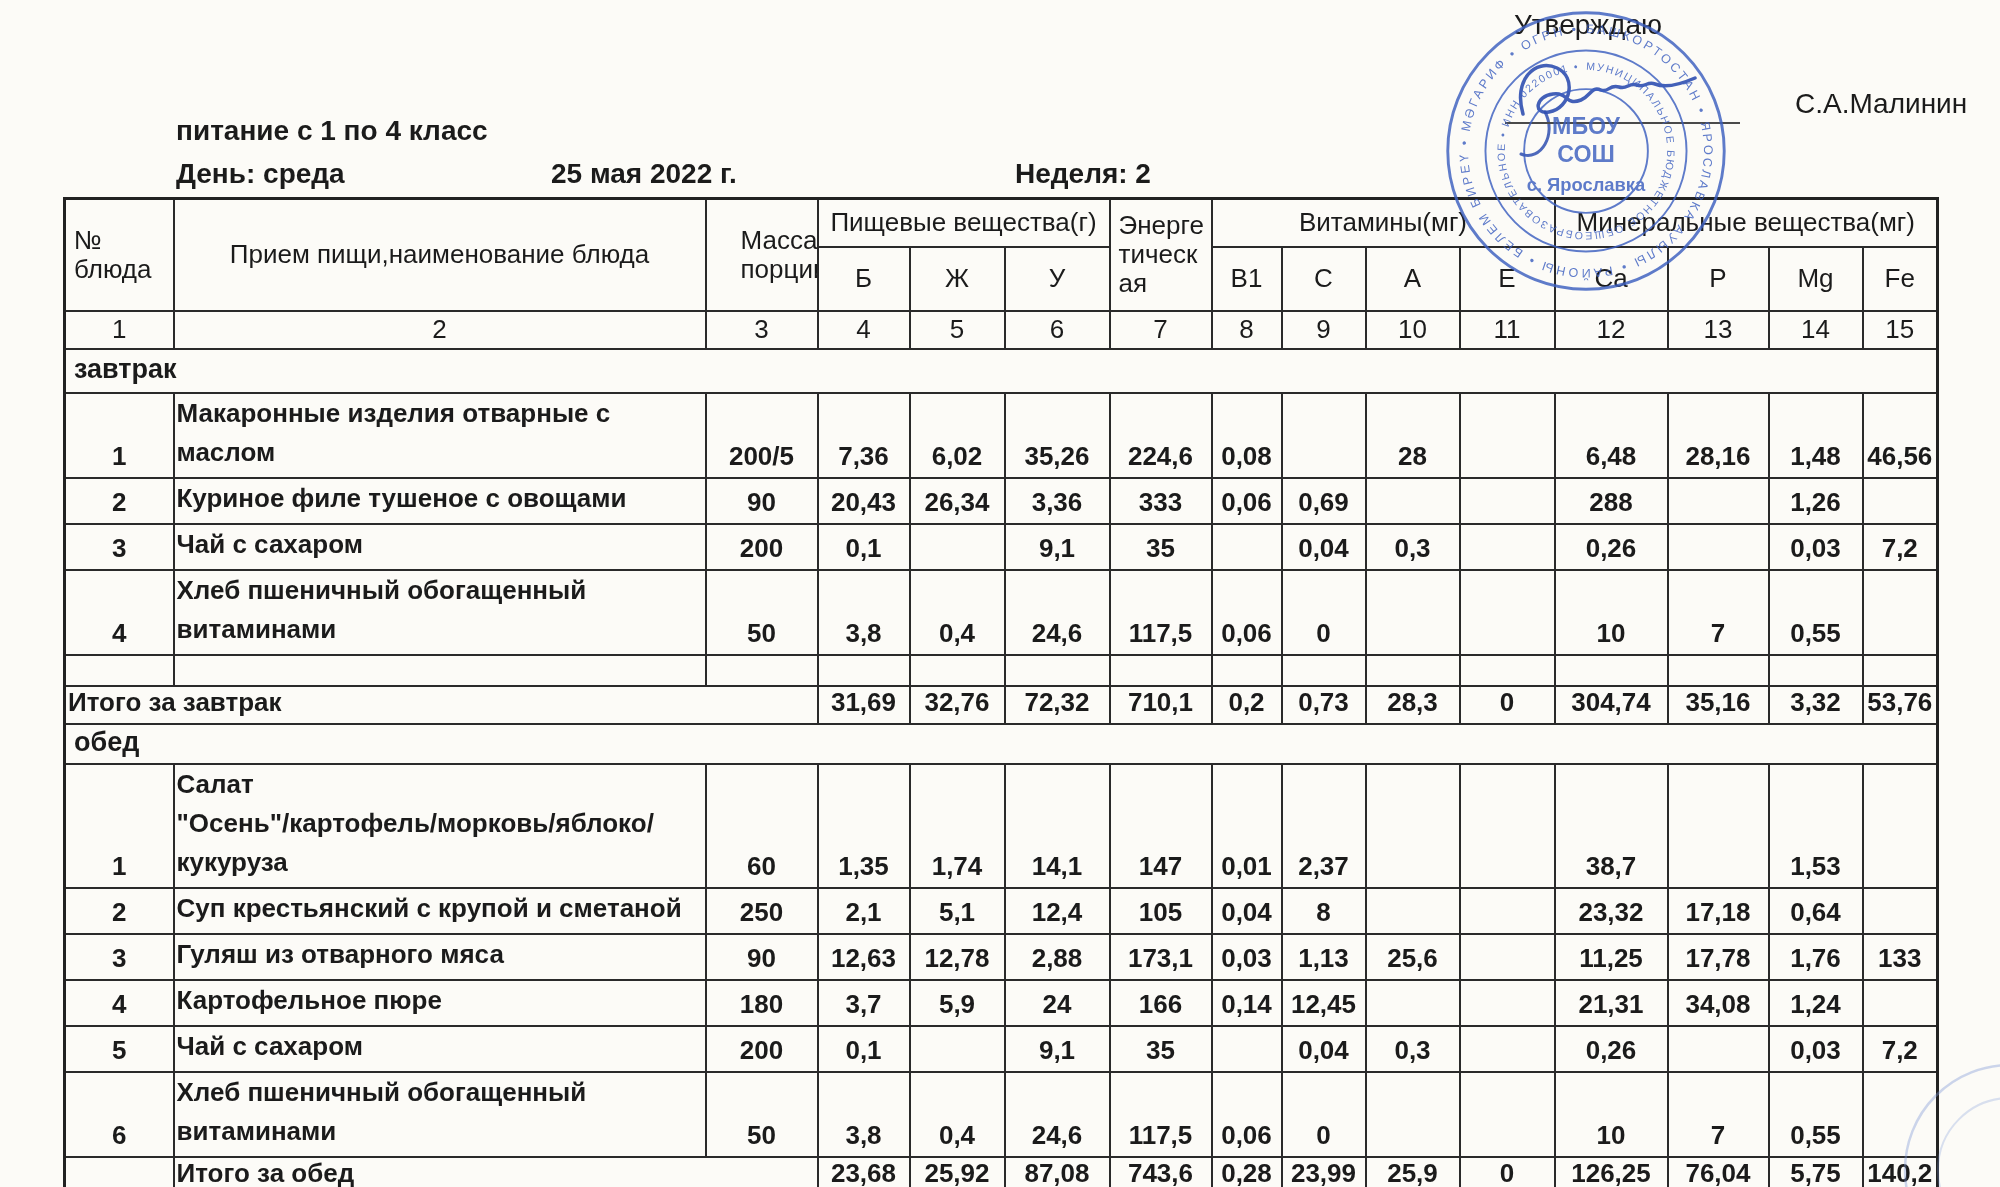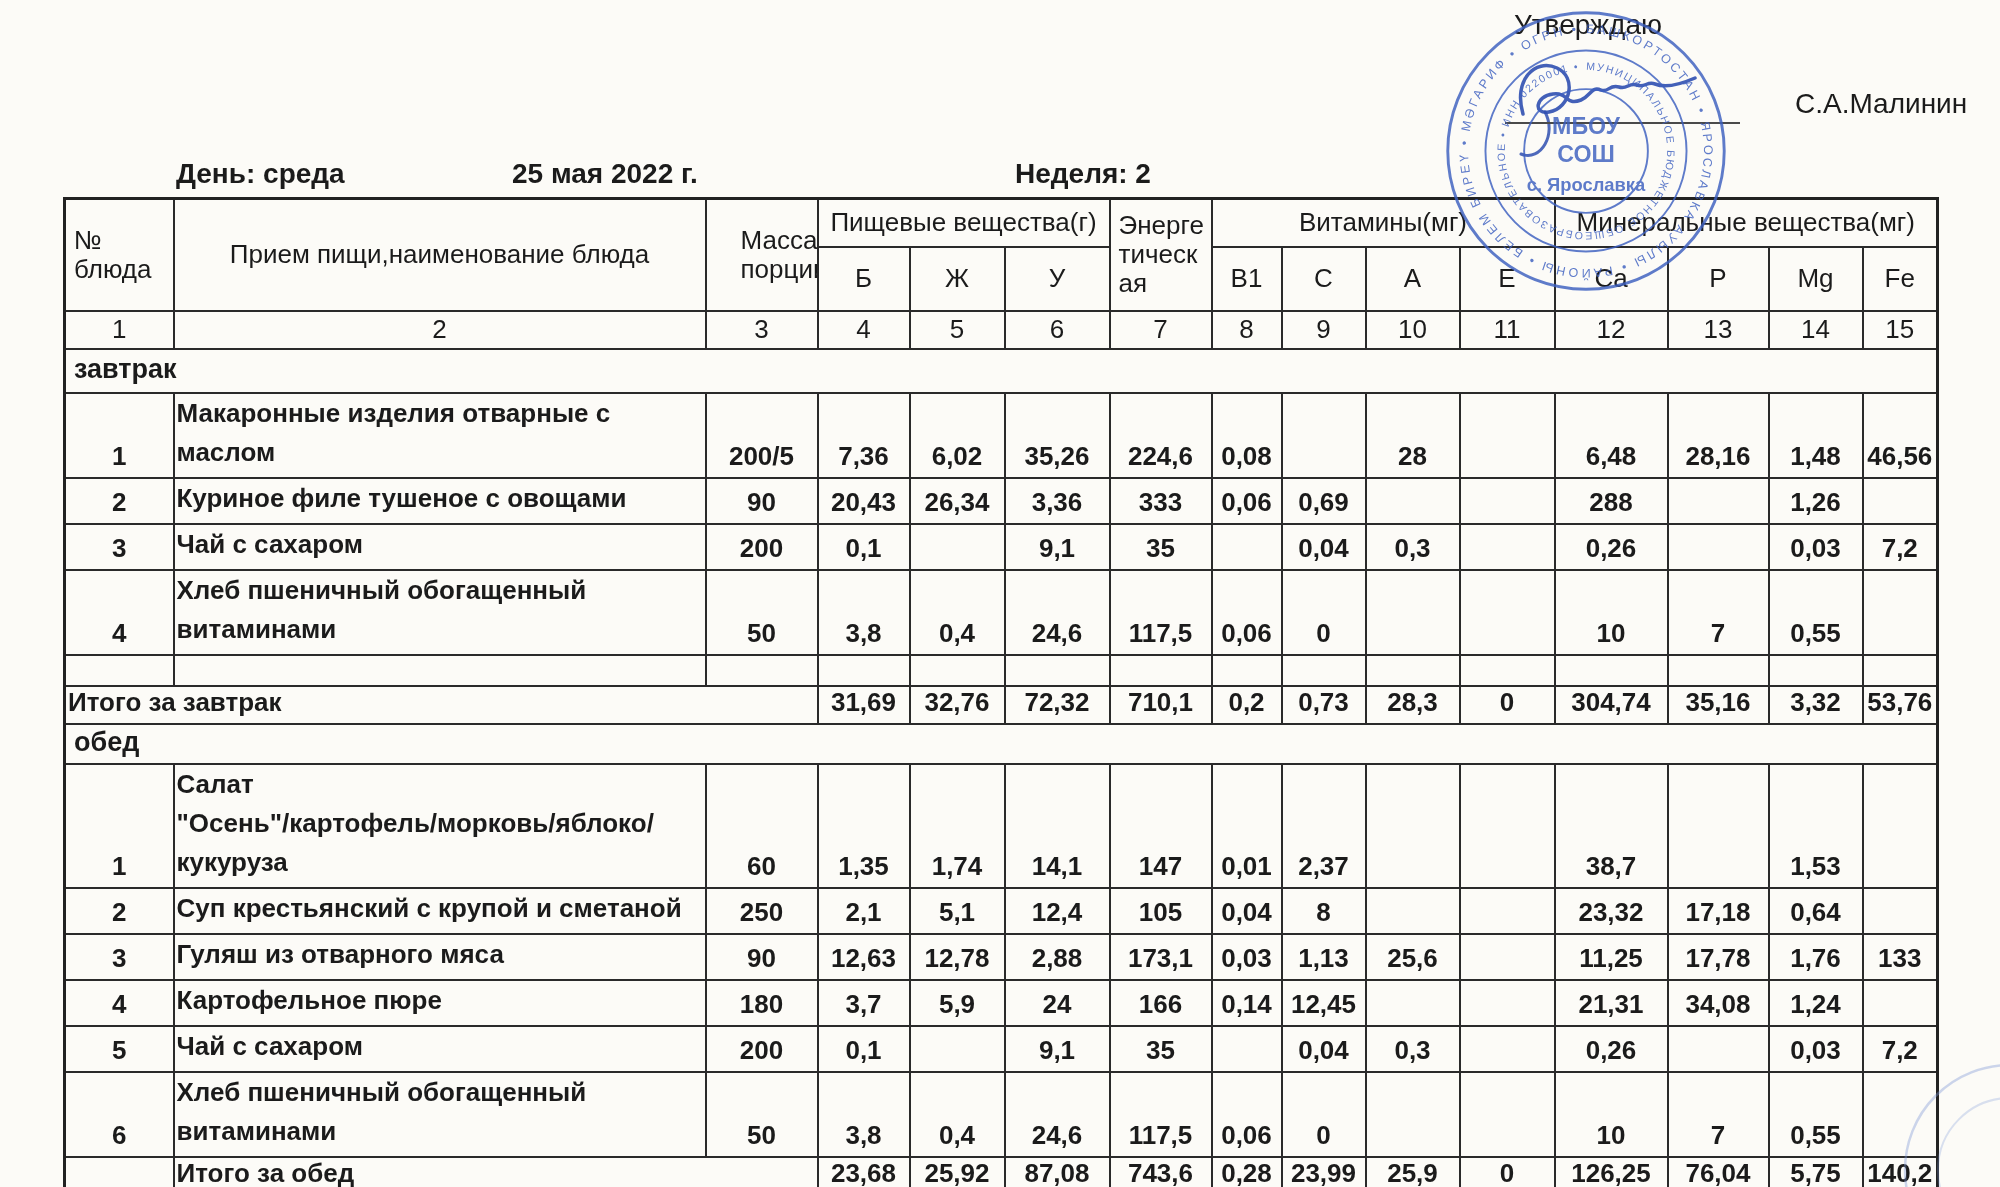--- a/index.html
+++ b/index.html
@@ -36,22 +36,23 @@
   <div class="abs approve-txt" style="left:1795px;top:88px;">С.А.Малинин</div>
 
   <svg class="abs" style="left:1505px;top:52px;overflow:visible;" width="250" height="130">
     <path d="M 18 62 C 8 28 30 6 52 16 C 72 25 66 56 44 60 C 28 63 30 44 48 42 C 64 40 60 54 76 48
              C 86 44 86 34 96 38 C 104 41 104 32 114 35 C 122 38 124 30 132 33 C 140 36 142 29 150 32
              C 160 36 174 33 190 26" fill="none" stroke="#2f4fb0" stroke-width="3.5" stroke-linecap="round" opacity="0.9"></path>
     <path d="M 40 60 C 52 82 36 110 16 102" fill="none" stroke="#2f4fb0" stroke-width="3" stroke-linecap="round" opacity="0.85"></path>
   </svg>
   <div class="abs sig-line" style="left:1505px;top:122px;width:235px;height:0;"></div>
 
+  <div class="abs toptext" style="left:176px;top:115px;">питание с 1 по 4 класс</div>
   <div class="abs toptext" style="left:176px;top:158px;">День: среда</div>
-  <div class="abs toptext" style="left:512px;top:158px;text-align:right;">25 мая  2022 г.</div>
+  <div class="abs toptext" style="left:551px;top:158px;text-align:right;">25 мая  2022 г.</div>
   <div class="abs toptext" style="left:1015px;top:158px;">Неделя: 2</div>
 
   <table class="menu">
     <colgroup>
       <col style="width:109px">
         <col style="width:532px">
         <col style="width:112px">
       <col style="width:92px">
         <col style="width:95px">
         <col style="width:105px">

